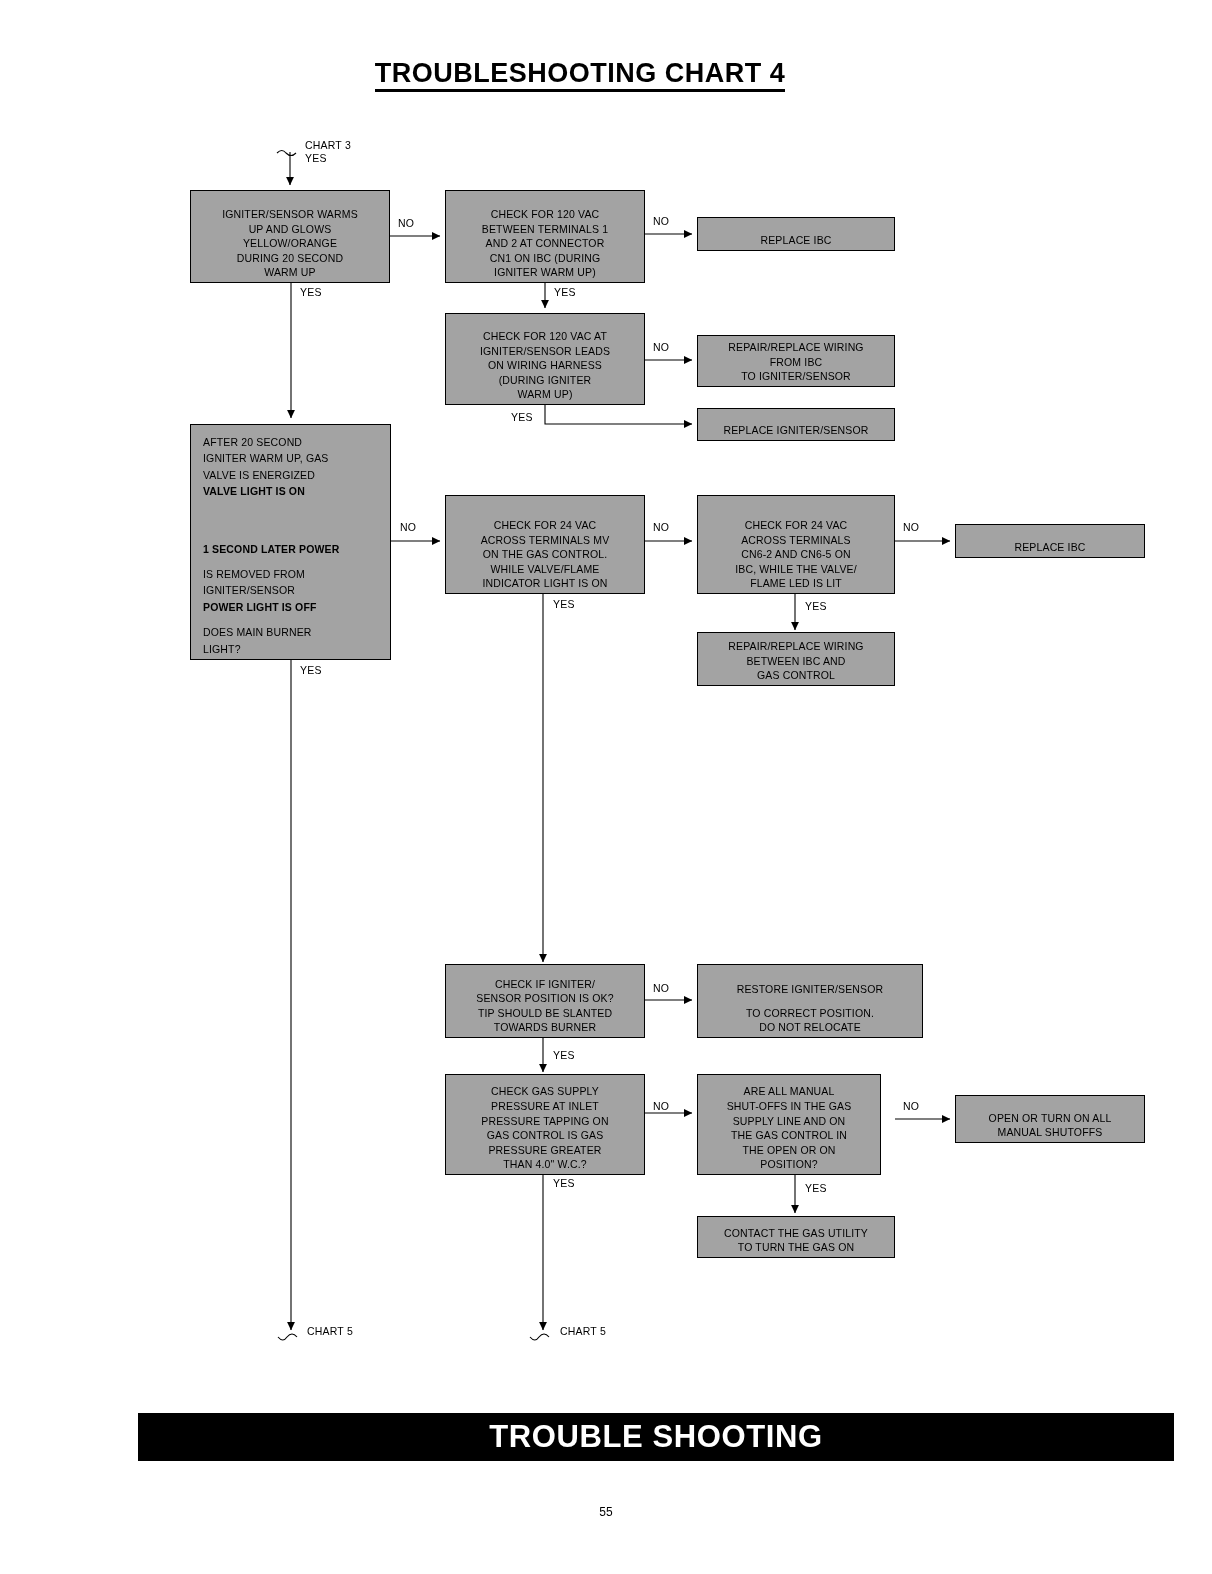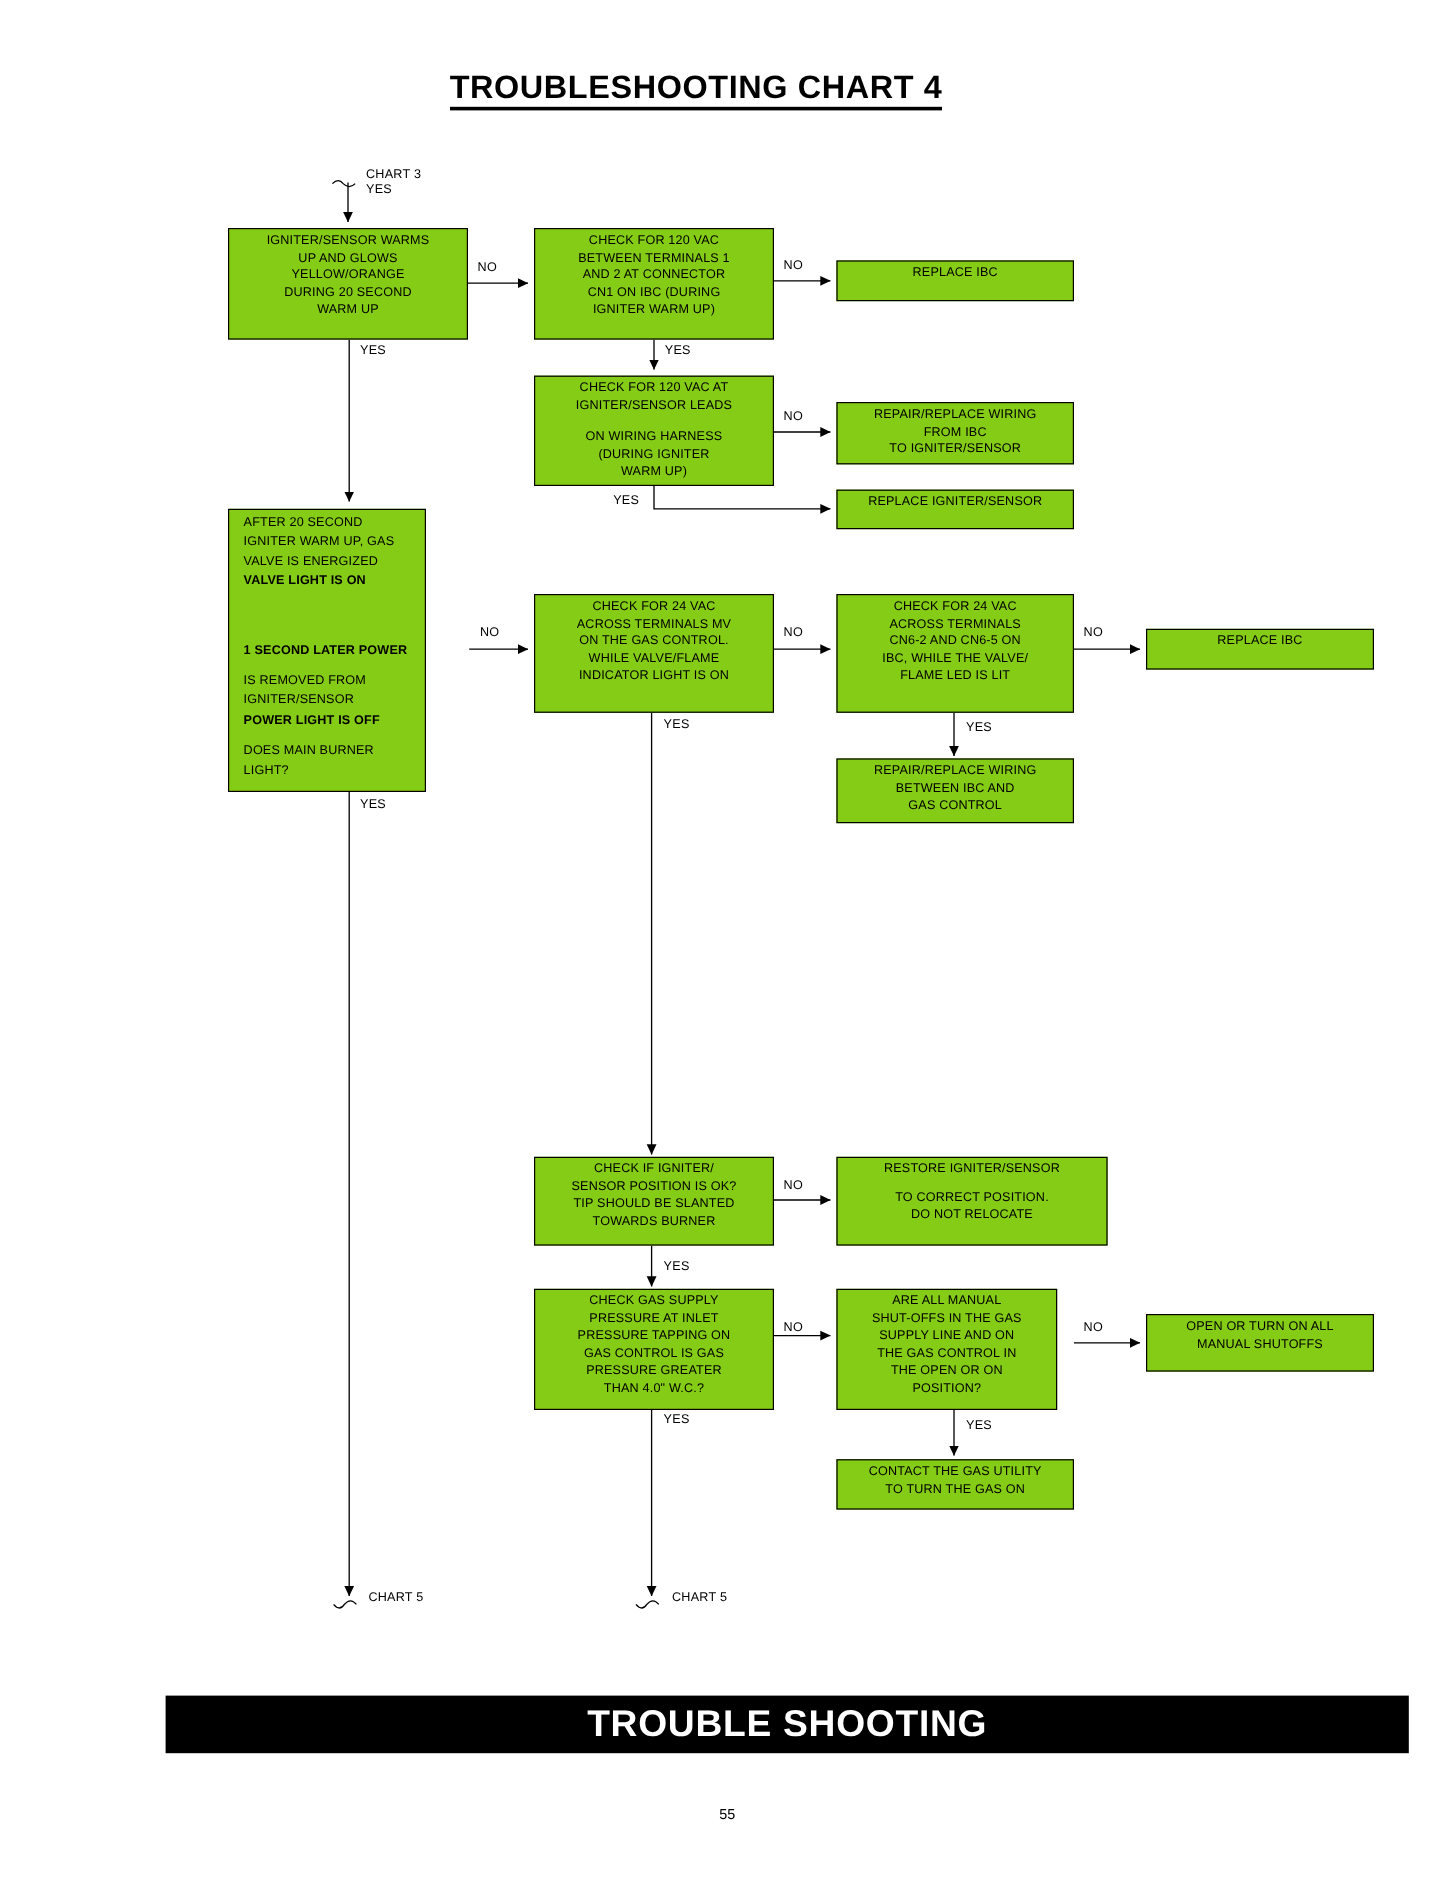--- a/index.html
+++ b/index.html
@@ -18,26 +18,26 @@
     letter-spacing:.5px;
   }
   .page-title span{
     border-bottom:3px solid #000;padding-bottom:1px;
   }
 
   
   .node{
     position:absolute;box-sizing:border-box;
     border:1px solid #000;
-    display:flex;align-items:flex-start;justify-content:center;
+    display:flex;align-items:flex-end;justify-content:center;
     text-align:center;
     font-size:10.5px;line-height:14.6px;
     letter-spacing:.15px;
     padding:2px 4px;
-    background:#84cc16;
+    background:#a3a3a3;
   }
   .node .txt{display:block;width:100%;}
   .node.left-align{justify-content:flex-start;text-align:left;padding-left:12px;}
   .node.left-align .txt{line-height:16.4px;}
   .b{font-weight:bold;}
   .blank{display:block;height:9px;}
 
   
   .lbl{
     position:absolute;font-size:10.5px;line-height:12px;
@@ -175,41 +175,41 @@
   <div class="node" style="left:697px;top:217px;width:198px;height:34px;">
     <span class="txt">
         <span style="display: block;">REPLACE IBC</span>
       </span>
   </div>
 
   <div class="node" style="left:445px;top:313px;width:200px;height:92px;">
     <span class="txt">
         <span style="display: block;">CHECK FOR 120 VAC AT</span>
         <span style="display: block;">IGNITER/SENSOR LEADS</span>
-        <span style="display: block; margin-top: 12px;">ON WIRING HARNESS</span>
+        <span style="display: block;">ON WIRING HARNESS</span>
         <span style="display: block;">(DURING IGNITER</span>
         <span style="display: block;">WARM UP)</span>
       </span>
   </div>
 
   <div class="node" style="left:697px;top:335px;width:198px;height:52px;">
     <span class="txt">
         <span style="display: block;">REPAIR/REPLACE WIRING</span>
         <span style="display: block;">FROM IBC</span>
         <span style="display: block;">TO IGNITER/SENSOR</span>
       </span>
   </div>
 
   <div class="node" style="left:697px;top:408px;width:198px;height:33px;">
     <span class="txt">
         <span style="display: block;">REPLACE IGNITER/SENSOR</span>
       </span>
   </div>
 
-  <div class="node left-align" style="left:190px;top:424px;width:165px;height:236px;">
+  <div class="node left-align" style="left:190px;top:424px;width:201px;height:236px;">
     <span class="txt">
         <span style="display: block;">AFTER 20 SECOND</span>
         <span style="display: block;">IGNITER WARM UP, GAS</span>
         <span style="display: block;">VALVE IS ENERGIZED</span>
         <span class="b" style="display: block;">VALVE LIGHT IS ON</span>
         <span class="b" style="display: block; margin-top: 41px;">1 SECOND LATER POWER</span>
         <span class="blank">&nbsp;</span>
         <span style="display: block;">IS REMOVED FROM</span>
         <span style="display: block;">IGNITER/SENSOR</span>
         <span class="b" style="display: block;">POWER LIGHT IS OFF</span>

